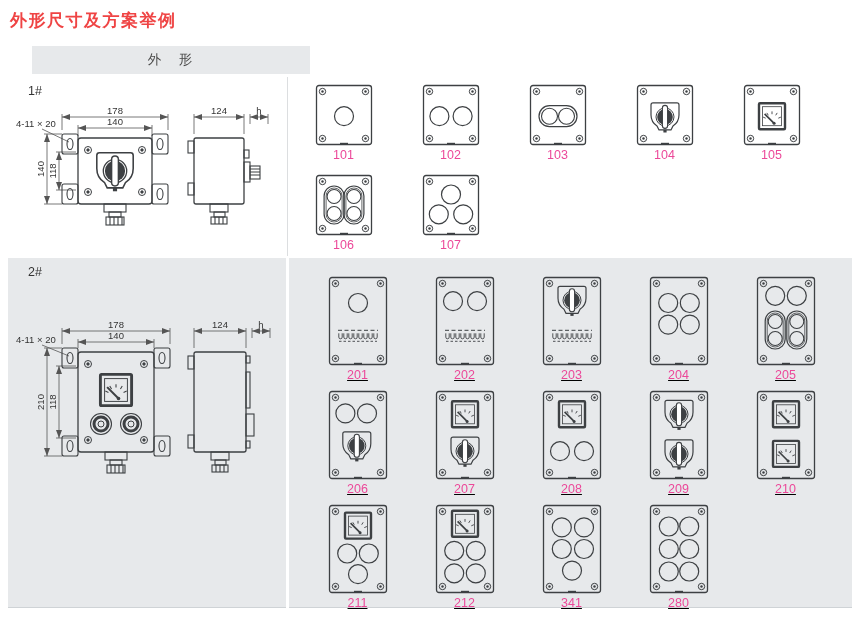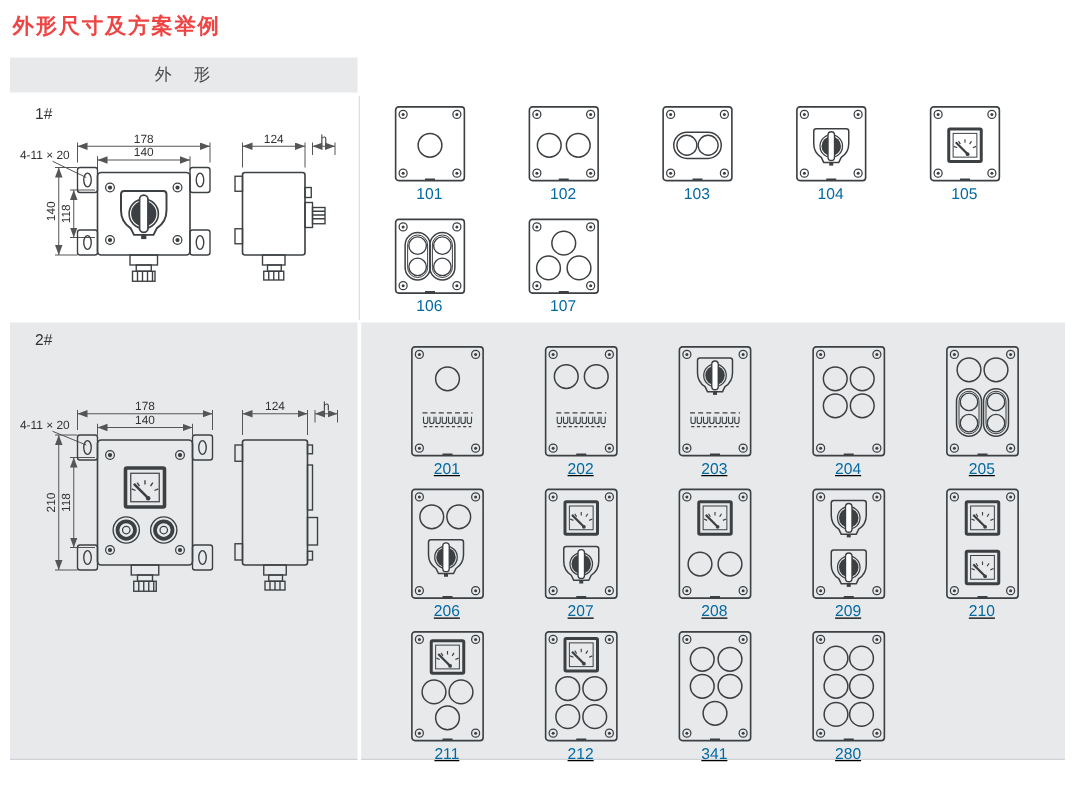--- a/index.html
+++ b/index.html
@@ -3,38 +3,38 @@
 <meta charset="utf-8">
 <style>
   html,body{margin:0;padding:0;background:#fff;}
   .page{position:relative;width:860px;height:635px;background:#fff;overflow:hidden;
         font-family:"Liberation Sans",sans-serif;}
   .title{position:absolute;left:10px;top:9px;font-size:17px;font-weight:bold;
          color:#ef4444;letter-spacing:1.5px;}
   .thead{position:absolute;left:8px;top:46px;width:844px;height:28px;display:flex;gap:3px;}
   .thead .cell{background:#e7e9eb;display:flex;align-items:center;justify-content:center;
                font-size:13.5px;color:#4a4a4a;letter-spacing:2px;}
-  .cell.outline{width:278px;}
+  .cell.outline{width:278px;margin-left:24px;}
   .cell.scheme{flex:1;}
   .row-1{position:absolute;left:8px;top:77px;width:844px;height:179px;background:#ffffff;}
   .row-1 .divider{position:absolute;left:279px;top:0;width:1px;height:179px;background:#dcdee0;}
   .row-2{position:absolute;left:8px;top:258px;width:844px;height:350px;display:flex;gap:3px;}
   .row-2 .r2cell{background:#e7e9eb;border-bottom:1px solid #cfd3d6;}
   .r2cell.left{width:278px;position:relative;}
   .r2cell.right{flex:1;}
   .rowlabel{position:absolute;left:20px;top:7px;font-size:12.5px;color:#333;}
   svg text{font-family:"Liberation Sans",sans-serif;font-size:9.5px;fill:#333;}
   .drawing{position:absolute;}
   #drawing1{left:14px;top:94px;}
   #drawing2{left:14px;top:302px;}
   .schemes{position:absolute;display:grid;grid-template-columns:repeat(5,107px);justify-items:center;}
   #schemes-1{left:290px;top:84px;width:560px;row-gap:12px;}
   #schemes-2{left:304px;top:276px;width:560px;row-gap:8px;text-decoration:underline;}
   .scheme-cell{display:flex;flex-direction:column;align-items:center;}
-  .scheme-code{font-size:12.5px;color:#0369a1;margin-top:2px;}
+  .scheme-code{font-size:12.5px;color:#ec4899;margin-top:2px;}
 </style>
 </head>
 <body>
 
 <div class="page">
 
   <div class="title">外形尺寸及方案举例</div>
 
   <div class="thead">
     <div class="cell outline">外　形</div>

